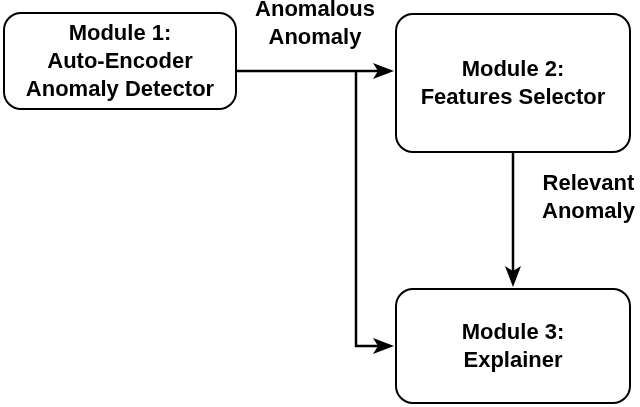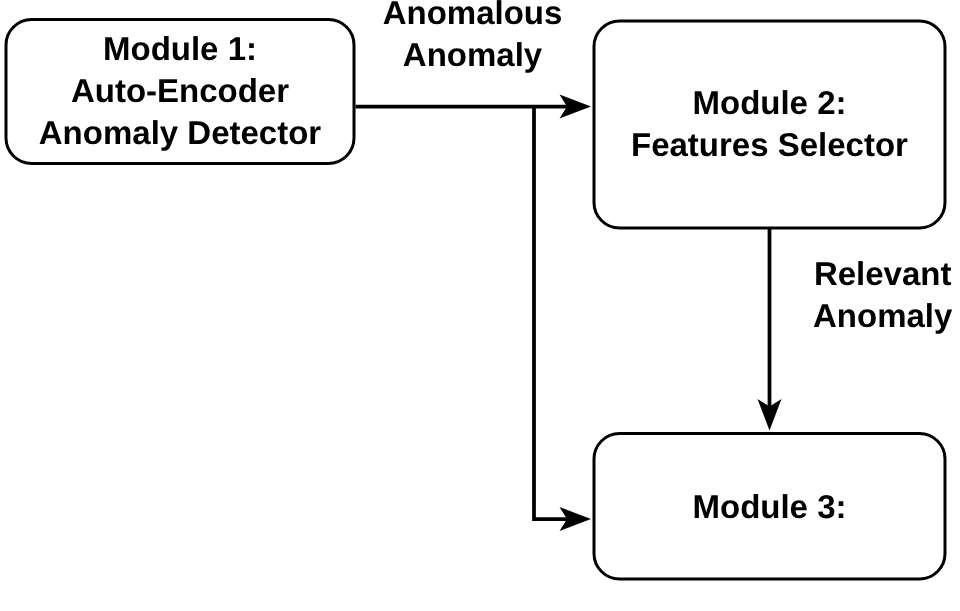--- a/index.html
+++ b/index.html
@@ -50,21 +50,21 @@
     width: 200px;
     text-align: center;
   }
   #label-relevant {
     left: 542px;
     top: 169px;
     text-align: center;
   }
   #box-module1 { left: 3px;   top: 12px;  width: 234px; height: 98px; }
   #box-module2 { left: 395px; top: 13px;  width: 236px; height: 140px; }
-  #box-module3 { left: 395px; top: 288px; width: 236px; height: 99px; }
+  #box-module3 { left: 395px; top: 288px; width: 236px; height: 116px; }
   #arrow-layer {
     position: absolute;
     left: 0; top: 0;
     width: 640px; height: 407px;
     z-index: 1;
   }
   #arrow-layer line, #arrow-layer polyline {
     stroke: #000000;
     stroke-width: 2.5;
     fill: none;
@@ -103,20 +103,21 @@
     <div class="module-line">Anomaly Detector</div>
   </div>
 
   <div id="box-module2" class="module-box">
     <div class="module-line">Module 2:</div>
     <div class="module-line">Features Selector</div>
   </div>
 
   <div id="box-module3" class="module-box">
     <div class="module-line">Module 3:</div>
+    <div class="module-line">Explainer</div>
   </div>
 
   <div id="label-anomalous" class="edge-label">
     <div class="lbl-line">Anomalous</div>
     <div class="lbl-line">Anomaly</div>
   </div>
 
   <div id="label-relevant" class="edge-label">
     <div class="lbl-line">Relevant</div>
     <div class="lbl-line">Anomaly</div>

